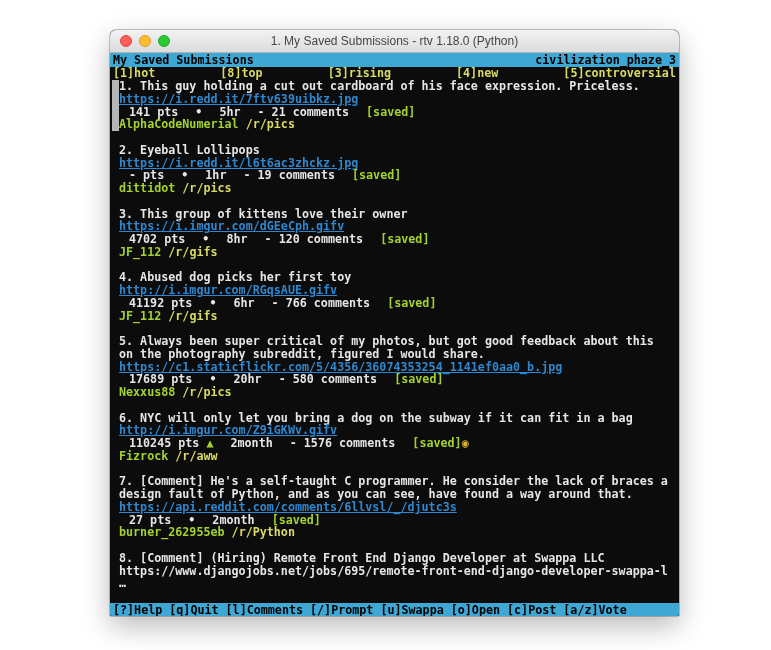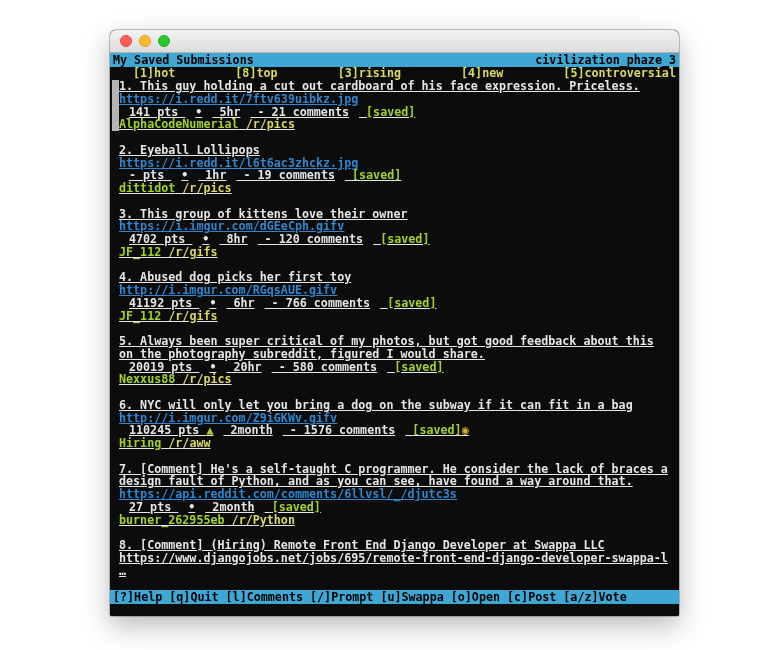--- a/index.html
+++ b/index.html
@@ -30,24 +30,24 @@
     font:bold 11.7px "DejaVu Sans Mono",monospace;line-height:12.75px;
     color:var(--fg,#e6e6e6);
   }
   .topbar,.statusbar{
     background:var(--cyan,#3fa7d4);color:#000;height:14px;line-height:14px;
     padding:0 3px;white-space:nowrap;
   }
   .topbar{display:flex;justify-content:space-between;}
   .sortbar{
     display:flex;justify-content:space-between;color:var(--yellow,#d9d964);
-    height:13px;line-height:13px;padding:0 3px;white-space:nowrap;margin-left:20px;
+    height:13px;line-height:13px;padding:0 3px;white-space:nowrap;
   }
   .list{padding-left:2px;}
-  .post{margin-bottom:12.75px;text-decoration:underline;}
+  .post{margin-bottom:12.75px;}
   .row{display:flex;white-space:pre;}
   .gutter{width:7px;flex:0 0 7px;}
   .gutter.cursor{background:#b5b5b5;}
   .t-title{color:var(--fg,#e6e6e6);}
   .t-url{color:var(--link,#2f87cf);text-decoration:underline;cursor:pointer;}
   .t-stats{color:var(--fg,#e6e6e6);padding-left:10px;}
   .t-green{color:var(--green,#a3d22d);}
   .t-up{color:var(--green,#a3d22d);}
   .t-gild{color:var(--gold,#dcb32c);}
   .t-author{color:var(--green,#a3d22d);text-align:right;}
@@ -58,20 +58,21 @@
 <body>
 
 <div class="page">
   <div class="window">
     <div class="titlebar">
       <div class="lights">
         <span class="light red"></span>
         <span class="light yellow"></span>
         <span class="light green"></span>
       </div>
+      <div class="title">1. My Saved Submissions - rtv 1.18.0 (Python)</div>
     </div>
     <div class="terminal">
       <div class="topbar">
         <span>My Saved Submissions</span>
         <span>civilization_phaze_3</span>
       </div>
       <div class="sortbar" id="sortbar">
           <span class="t-tab">[1]hot</span>
           <span class="t-tab">[8]top</span>
           <span class="t-tab">[3]rising</span>
@@ -99,28 +100,29 @@
           </div>
           <div class="post">
             <div class="row"><span class="gutter"></span><span class="t-title">4. Abused dog picks her first toy</span></div>
             <div class="row"><span class="gutter"></span><span class="t-url">http://i.imgur.com/RGqsAUE.gifv</span></div>
             <div class="row"><span class="gutter"></span><span class="t-stats">41192 pts </span><span class="t-stats">•</span><span class="t-stats"> 6hr</span><span class="t-stats"> - 766 comments</span><span class="t-stats"> </span><span class="t-green">[saved]</span></div>
             <div class="row"><span class="gutter"></span><span class="t-author">JF_112</span><span class="t-sub"> /r/gifs</span></div>
           </div>
           <div class="post">
             <div class="row"><span class="gutter"></span><span class="t-title">5. Always been super critical of my photos, but got good feedback about this</span></div>
             <div class="row"><span class="gutter"></span><span class="t-title">on the photography subreddit, figured I would share.</span></div>
-            <div class="row"><span class="gutter"></span><span class="t-stats">20019 pts </span><span class="t-stats">•</span><span class="t-stats"> 20hr</span><span class="t-stats"> - 580 comments</span><span class="t-stats"> </span><span class="t-green">[saved]</span></div>
+            <div class="row"><span class="gutter"></span><span class="t-url">https://c1.staticflickr.com/5/4356/36074353254_1141ef0aa0_b.jpg</span></div>
+            <div class="row"><span class="gutter"></span><span class="t-stats">17689 pts </span><span class="t-stats">•</span><span class="t-stats"> 20hr</span><span class="t-stats"> - 580 comments</span><span class="t-stats"> </span><span class="t-green">[saved]</span></div>
             <div class="row"><span class="gutter"></span><span class="t-author">Nexxus88</span><span class="t-sub"> /r/pics</span></div>
           </div>
           <div class="post">
             <div class="row"><span class="gutter"></span><span class="t-title">6. NYC will only let you bring a dog on the subway if it can fit in a bag</span></div>
             <div class="row"><span class="gutter"></span><span class="t-url">http://i.imgur.com/Z9iGKWv.gifv</span></div>
             <div class="row"><span class="gutter"></span><span class="t-stats">110245 pts </span><span class="t-up">▲</span><span class="t-stats"> 2month</span><span class="t-stats"> - 1576 comments</span><span class="t-stats"> </span><span class="t-green">[saved]</span><span class="t-gild">◉</span></div>
-            <div class="row"><span class="gutter"></span><span class="t-author">Hiring</span><span class="t-sub"> /r/aww</span></div>
+            <div class="row"><span class="gutter"></span><span class="t-author">Fizrock</span><span class="t-sub"> /r/aww</span></div>
           </div>
           <div class="post">
             <div class="row"><span class="gutter"></span><span class="t-title">7. [Comment] He's a self-taught C programmer. He consider the lack of braces a</span></div>
             <div class="row"><span class="gutter"></span><span class="t-title">design fault of Python, and as you can see, have found a way around that.</span></div>
             <div class="row"><span class="gutter"></span><span class="t-url">https://api.reddit.com/comments/6llvsl/_/djutc3s</span></div>
             <div class="row"><span class="gutter"></span><span class="t-stats">27 pts </span><span class="t-stats">•</span><span class="t-stats"> 2month</span><span class="t-stats"> </span><span class="t-green">[saved]</span></div>
             <div class="row"><span class="gutter"></span><span class="t-author">burner_262955eb</span><span class="t-sub"> /r/Python</span></div>
           </div>
           <div class="post">
             <div class="row"><span class="gutter"></span><span class="t-title">8. [Comment] (Hiring) Remote Front End Django Developer at Swappa LLC</span></div>

